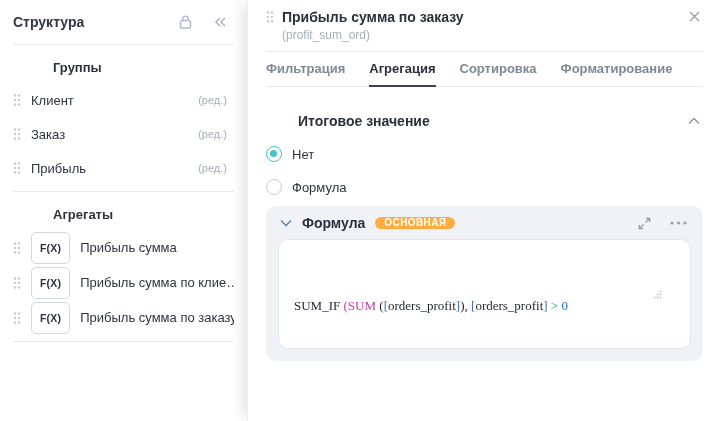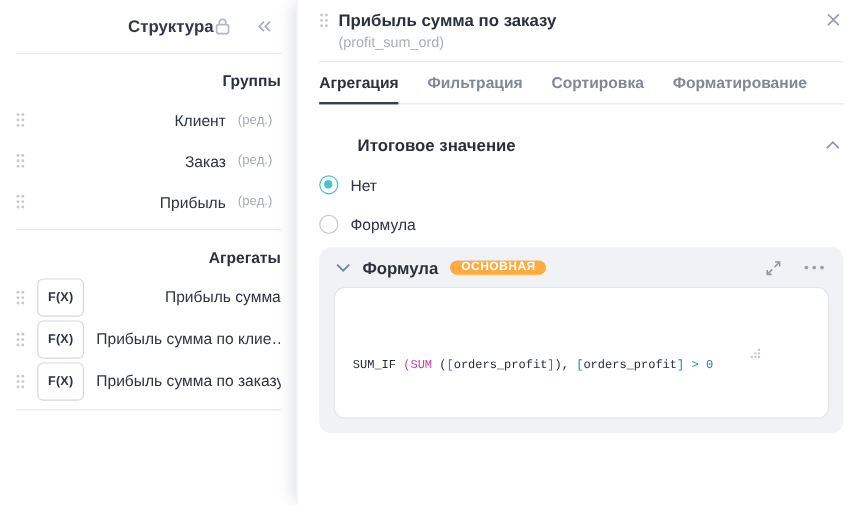--- a/index.html
+++ b/index.html
@@ -7,21 +7,21 @@
   body {
     font-family:"Liberation Sans", sans-serif;
     background:#ffffff; color:#2d333d;
     -webkit-font-smoothing:antialiased;
   }
   .app { display:flex; width:721px; height:421px; }
 
   
   .sidebar {
     width:247px; flex:0 0 247px; background:#fff; height:100%;
-    padding:0 13px; position:relative;text-align:right;
+    padding:0 13px; position:relative;
   }
   .sb-header { height:44px; display:flex; align-items:center; }
   .sb-title { font-size:14px; font-weight:700; color:#313846; flex:1; }
   .sb-icons { display:flex; align-items:center; gap:20px; padding-right:6px; }
   .divider { border-top:1px solid #e6e8ec; }
   .sb-section-title { margin-top:15px; margin-bottom:8px; font-size:13px; font-weight:700; color:#2c323d;padding-left:40px; }
   .sb-row { height:34px; display:flex; align-items:center; gap:10px; cursor:grab; }
   .sb-row .label { font-size:13px; color:#2e3440; flex:1; white-space:nowrap; overflow:hidden; }
   .sb-row .edit { font-size:11px; color:#a6adb8; padding-right:7px; }
   .fx-badge {
@@ -79,22 +79,22 @@
     background:#ffab3d; color:#fff; font-size:10px; font-weight:700;
     letter-spacing:.4px; border-radius:10px; padding:1px 9px; line-height:1;
   }
   .card-head-right { margin-left:auto; display:flex; align-items:center; gap:18px; padding-right:2px; }
   .icon-btn { cursor:pointer; display:flex; align-items:center; }
 
   .code-box {
     margin:0 12px 12px 12px; flex:1; background:#fff;
     border:1px solid #e2e5eb; border-radius:10px;
     padding:11px 15px; position:relative;
-    font-family:Liberation Mono, monospace;
-    font-size:10px; line-height:22px; white-space:pre; color:#252b33;
+    font-family:Liberation Serif, serif;
+    font-size:13px; line-height:22px; white-space:pre; color:#252b33;
     overflow:hidden;
   }
   .tok-d { color:#252b33; }
   .tok-m { color:#c441ae; }
   .tok-b { color:#3e6bd6; }
   .tok-g { color:#0fa37d; }
   .tok-n { color:#2f6bd8; }
   .resize-grip { position:absolute; right:5px; bottom:5px; }
 
   svg { display:block; }
@@ -238,22 +238,22 @@
       <div class="p-subtitle">(profit_sum_ord)</div>
       <span class="p-close icon-btn">
         <svg width="13" height="13" viewBox="0 0 13 13" stroke="#98a0ac" stroke-width="1.4" fill="none">
           <path d="M2 2l9 9M11 2l-9 9"></path>
         </svg>
       </span>
     </div>
     <div class="divider p-header-divider"></div>
 
     <div class="tabs">
+      <div class="tab">Фильтрация</div>
       <div class="tab active">Агрегация</div>
-      <div class="tab">Фильтрация</div>
       <div class="tab">Сортировка</div>
       <div class="tab">Форматирование</div>
     </div>
 
     <div class="section-head">
       <span class="section-title">Итоговое значение</span>
       <span class="chev-btn">
         <svg width="12" height="8" viewBox="0 0 12 8" fill="none" stroke="#8f9ab0" stroke-width="1.5">
           <path d="M1 6.5L6 1.5l5 5"></path>
         </svg>

